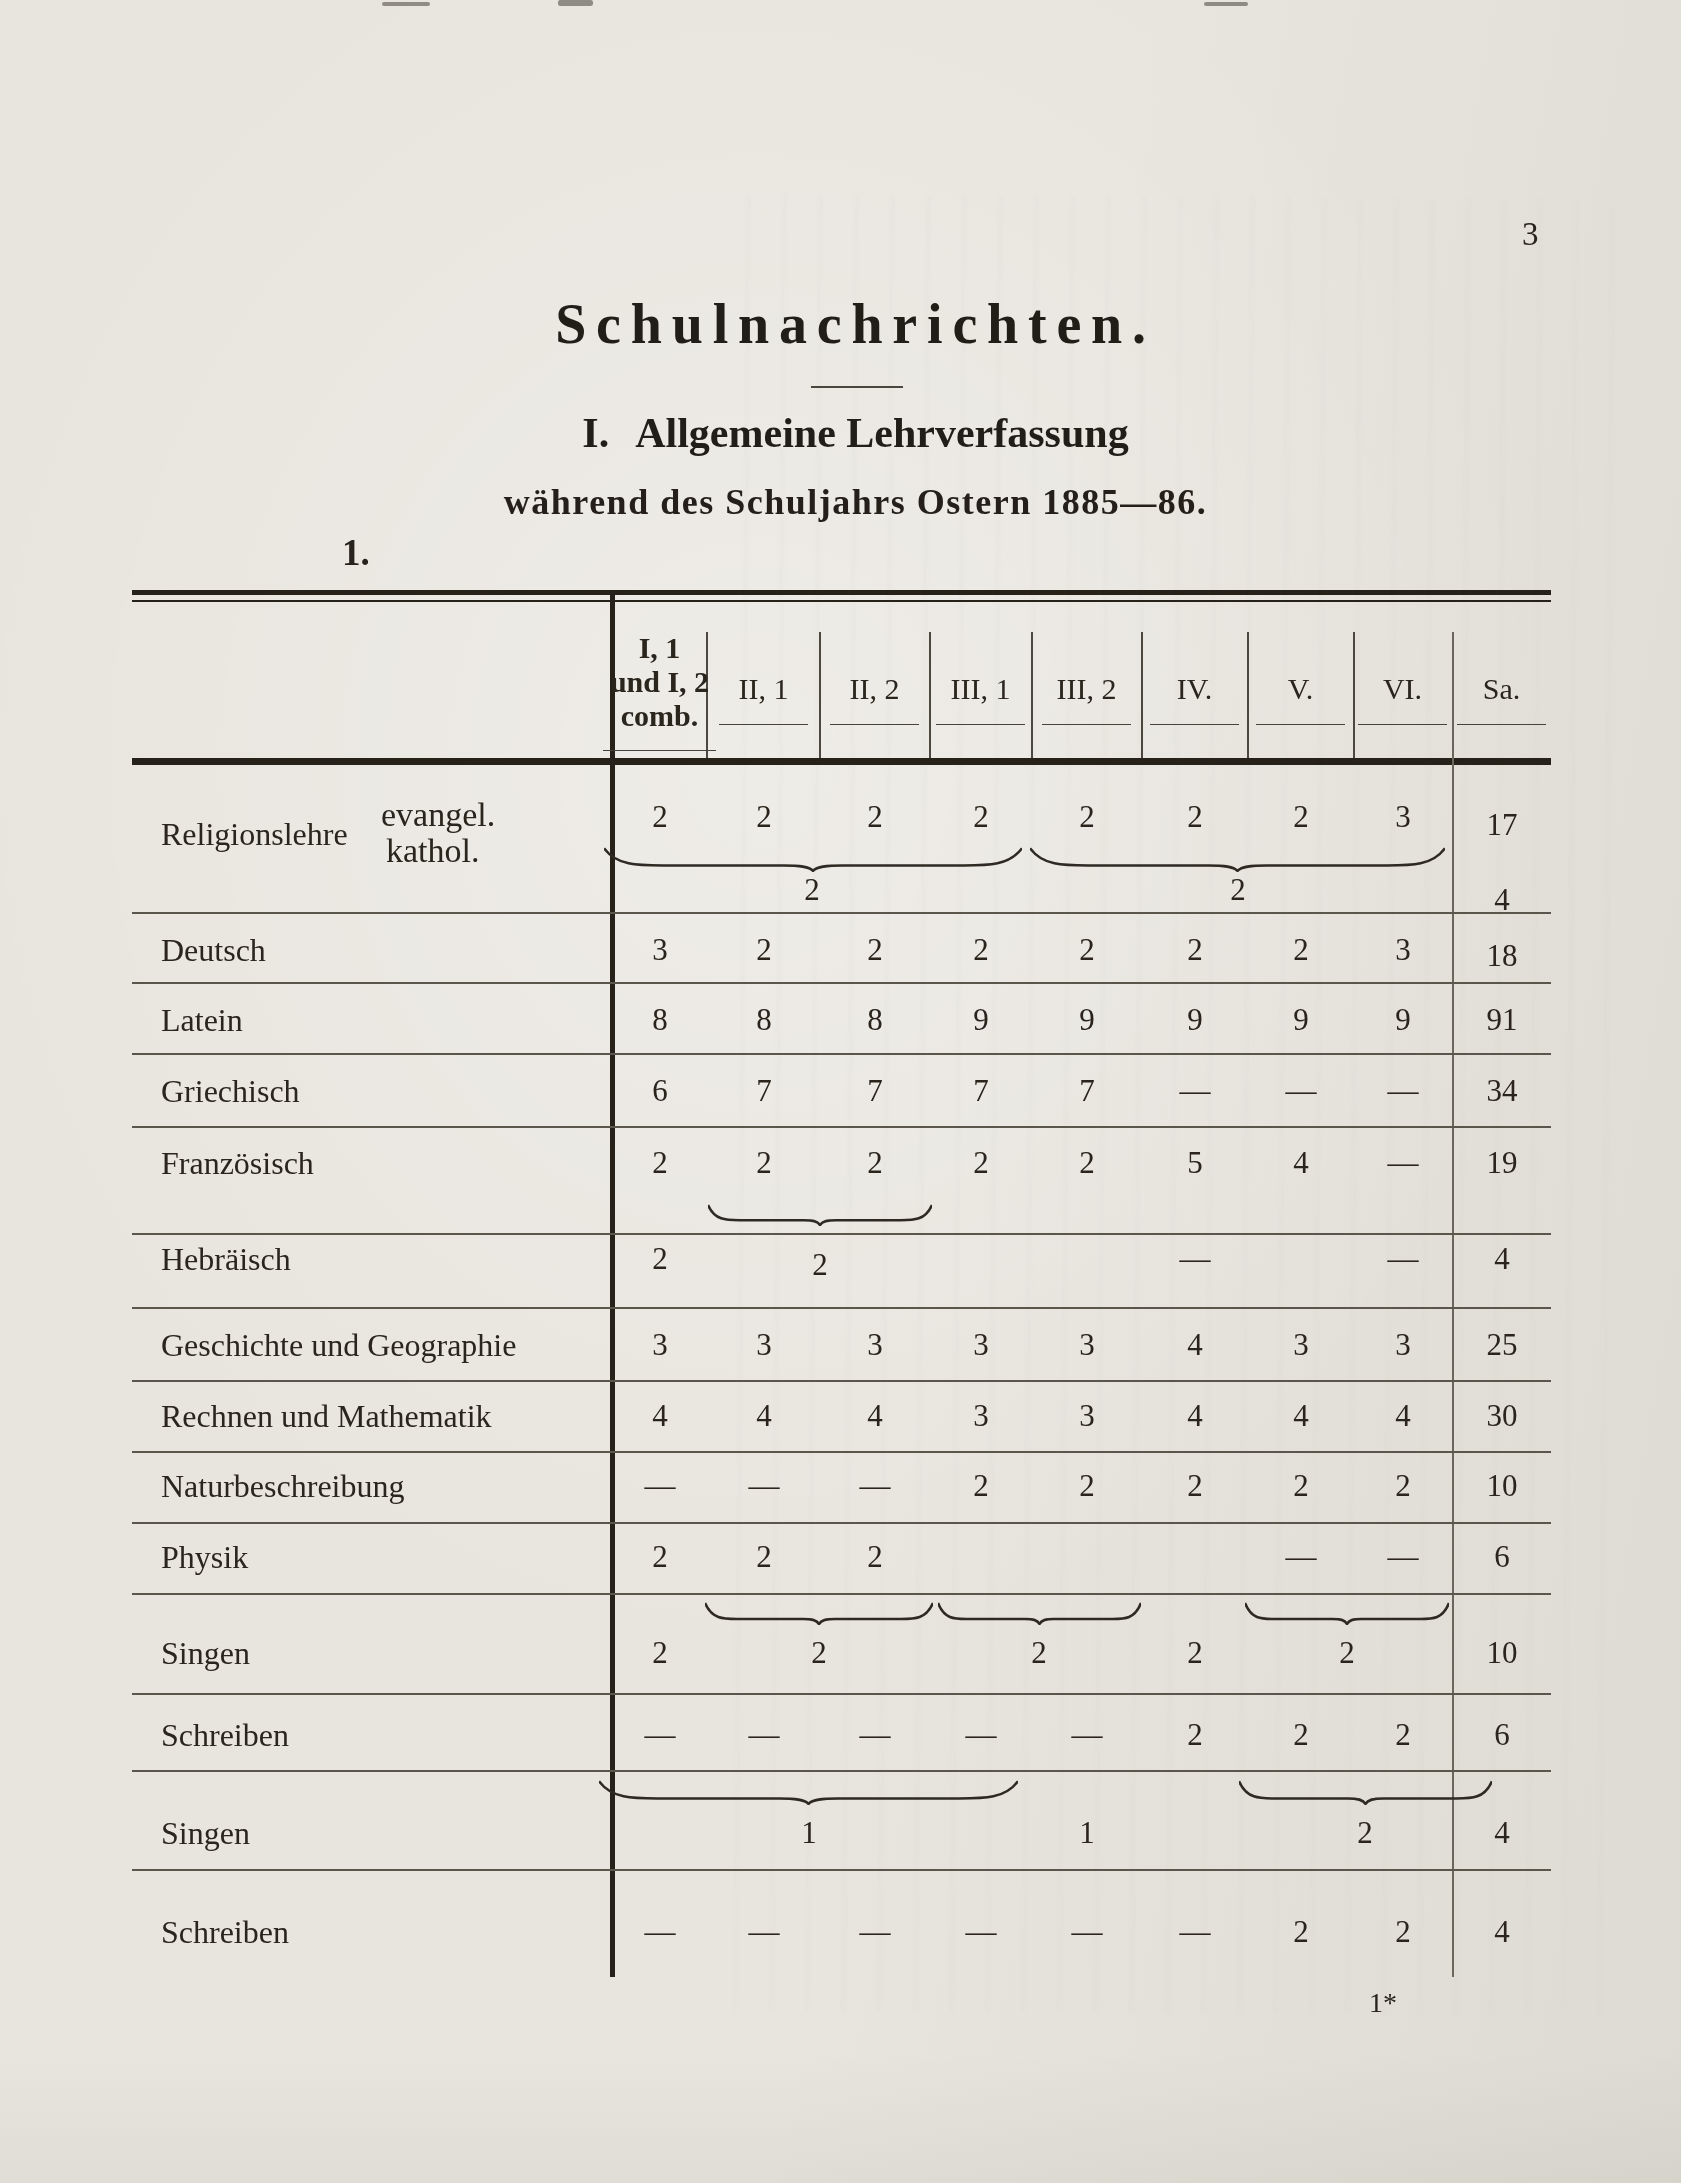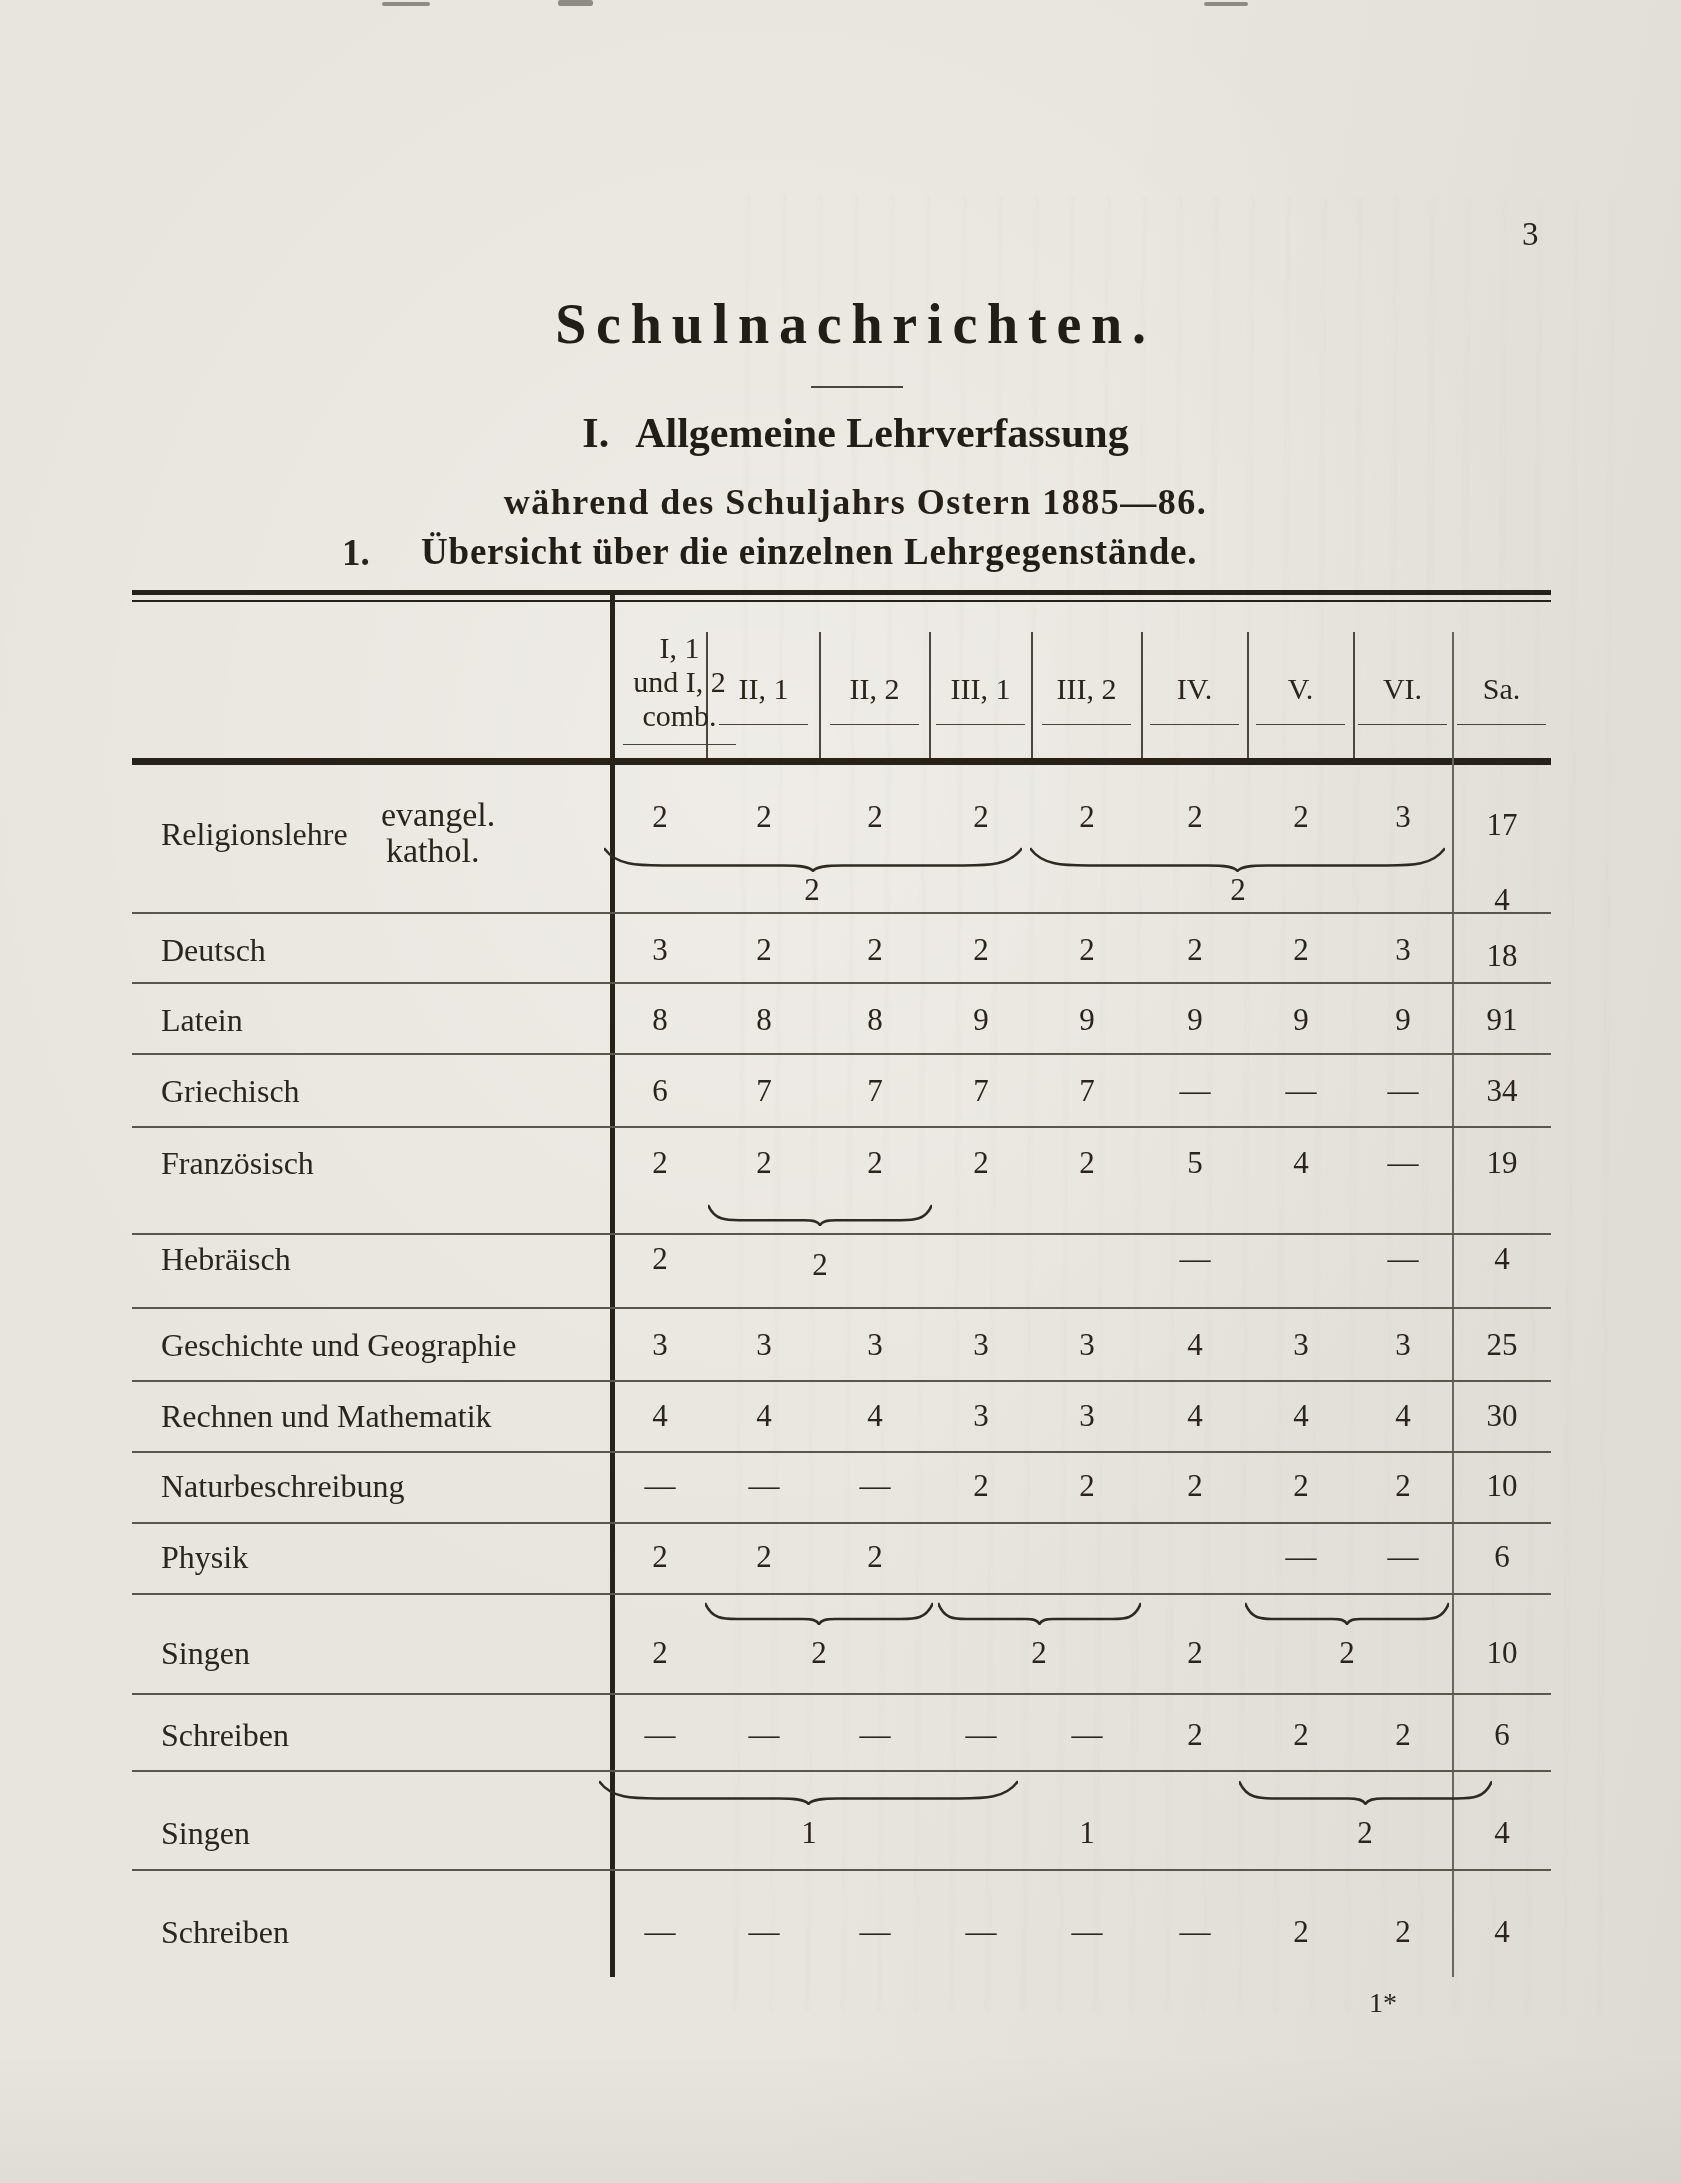--- a/index.html
+++ b/index.html
@@ -30,21 +30,21 @@
   .hrule{position:absolute;left:132px;width:1419px;background:#262119;}
   .rule-top-a{top:590px;height:5.3px;}
   .rule-top-b{top:600px;height:1.5px;}
   .rule-head{top:758px;height:6.8px;}
   .sep{position:absolute;left:132px;width:1419px;height:1.5px;background:#5b564c;}
   .vsep{position:absolute;width:1.5px;background:#4c4840;top:632px;height:126px;}
   .mainv{position:absolute;left:610px;top:593px;width:5.3px;height:1384px;background:#262119;}
   .sav{position:absolute;left:1452px;top:632px;width:1.5px;height:1345px;background:#6b665c;}
   .hcell{position:absolute;text-align:center;font-size:30px;line-height:34px;color:#2a251d;}
   .hc{top:672px;width:89px;margin-left:-45px;padding-bottom:18px;border-bottom:1.5px solid #47433b;}
-  .hc1{top:631px;left:680px;width:113px;margin-left:-57px;padding-bottom:11px;border-bottom:1.5px solid #47433b;}
+  .hc1{top:631px;left:660px;width:113px;margin-left:-57px;padding-bottom:17px;border-bottom:1.5px solid #47433b;font-weight:bold;}
   .row{position:absolute;left:0;width:1682px;height:0;}
   .rlabel{position:absolute;left:161px;top:0;font-size:32px;white-space:nowrap;color:#2a251d;}
   .sublabel{position:absolute;font-size:34px;color:#2a251d;}
   .v{position:absolute;top:0;width:94px;margin-left:-47px;text-align:center;font-size:31px;color:#2a241c;}
   .c1{left:660px}.c2{left:764px}.c3{left:875px}.c4{left:981px}.c5{left:1087px}
   .c6{left:1195px}.c7{left:1301px}.c8{left:1403px}.csa{left:1502px}
   .brace{position:absolute;}
   .brace path{fill:none;stroke:#2e2a23;stroke-width:2.6px;}
   .footnote{position:absolute;left:1369px;top:1987px;font-size:28px;}
 </style>
@@ -60,21 +60,20 @@
 
   <div class="pagenum">3</div>
 
   <div class="title">Schulnachrichten.</div>
   <div class="title-rule"></div>
   <div class="section-line">
     <span class="section-num">I.</span><span>Allgemeine Lehrverfassung</span>
   </div>
   <div class="subtitle">während des Schuljahrs Ostern 1885—86.</div>
   <div class="caption-num">1.</div>
-  <div class="caption-title">Übersicht über die einzelnen Lehrgegenstände.</div>
 
   <div class="hrule rule-top-a"></div>
   <div class="hrule rule-top-b"></div>
   <div class="hrule rule-head"></div>
   <div class="mainv"></div>
   <div class="sav"></div>
   <div class="vsep" style="left:706px;"></div>
   <div class="vsep" style="left:819px;"></div>
   <div class="vsep" style="left:929px;"></div>
   <div class="vsep" style="left:1031px;"></div>

